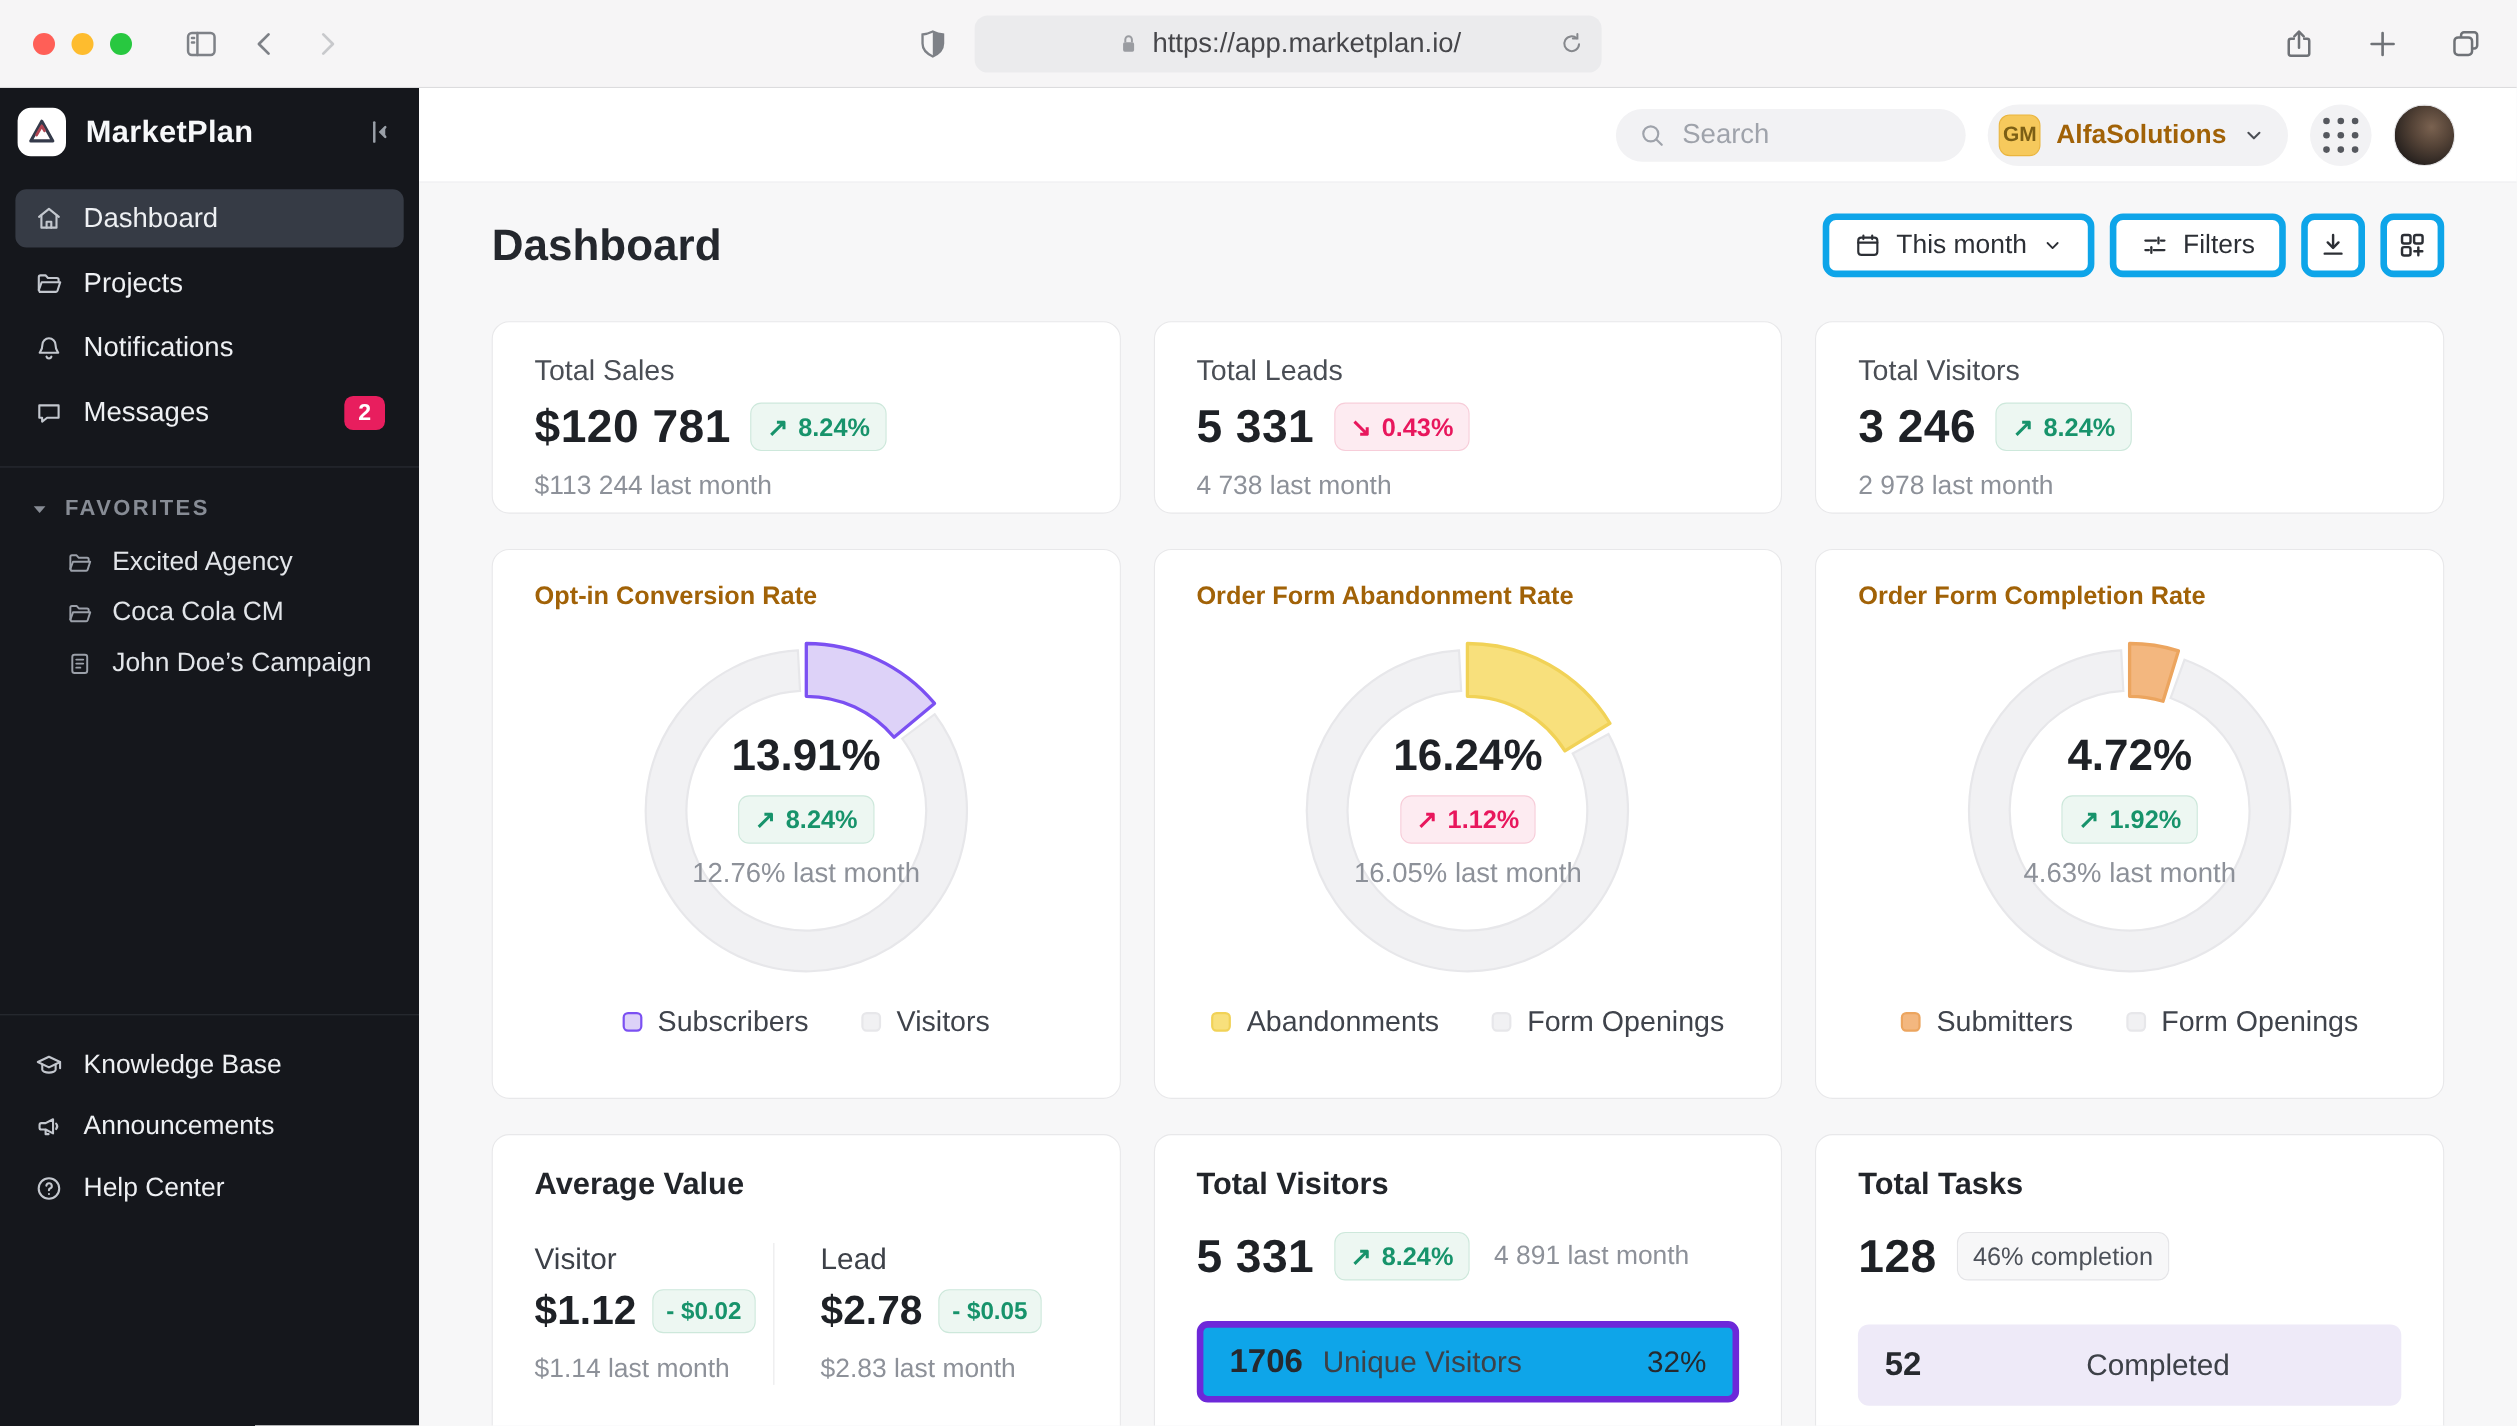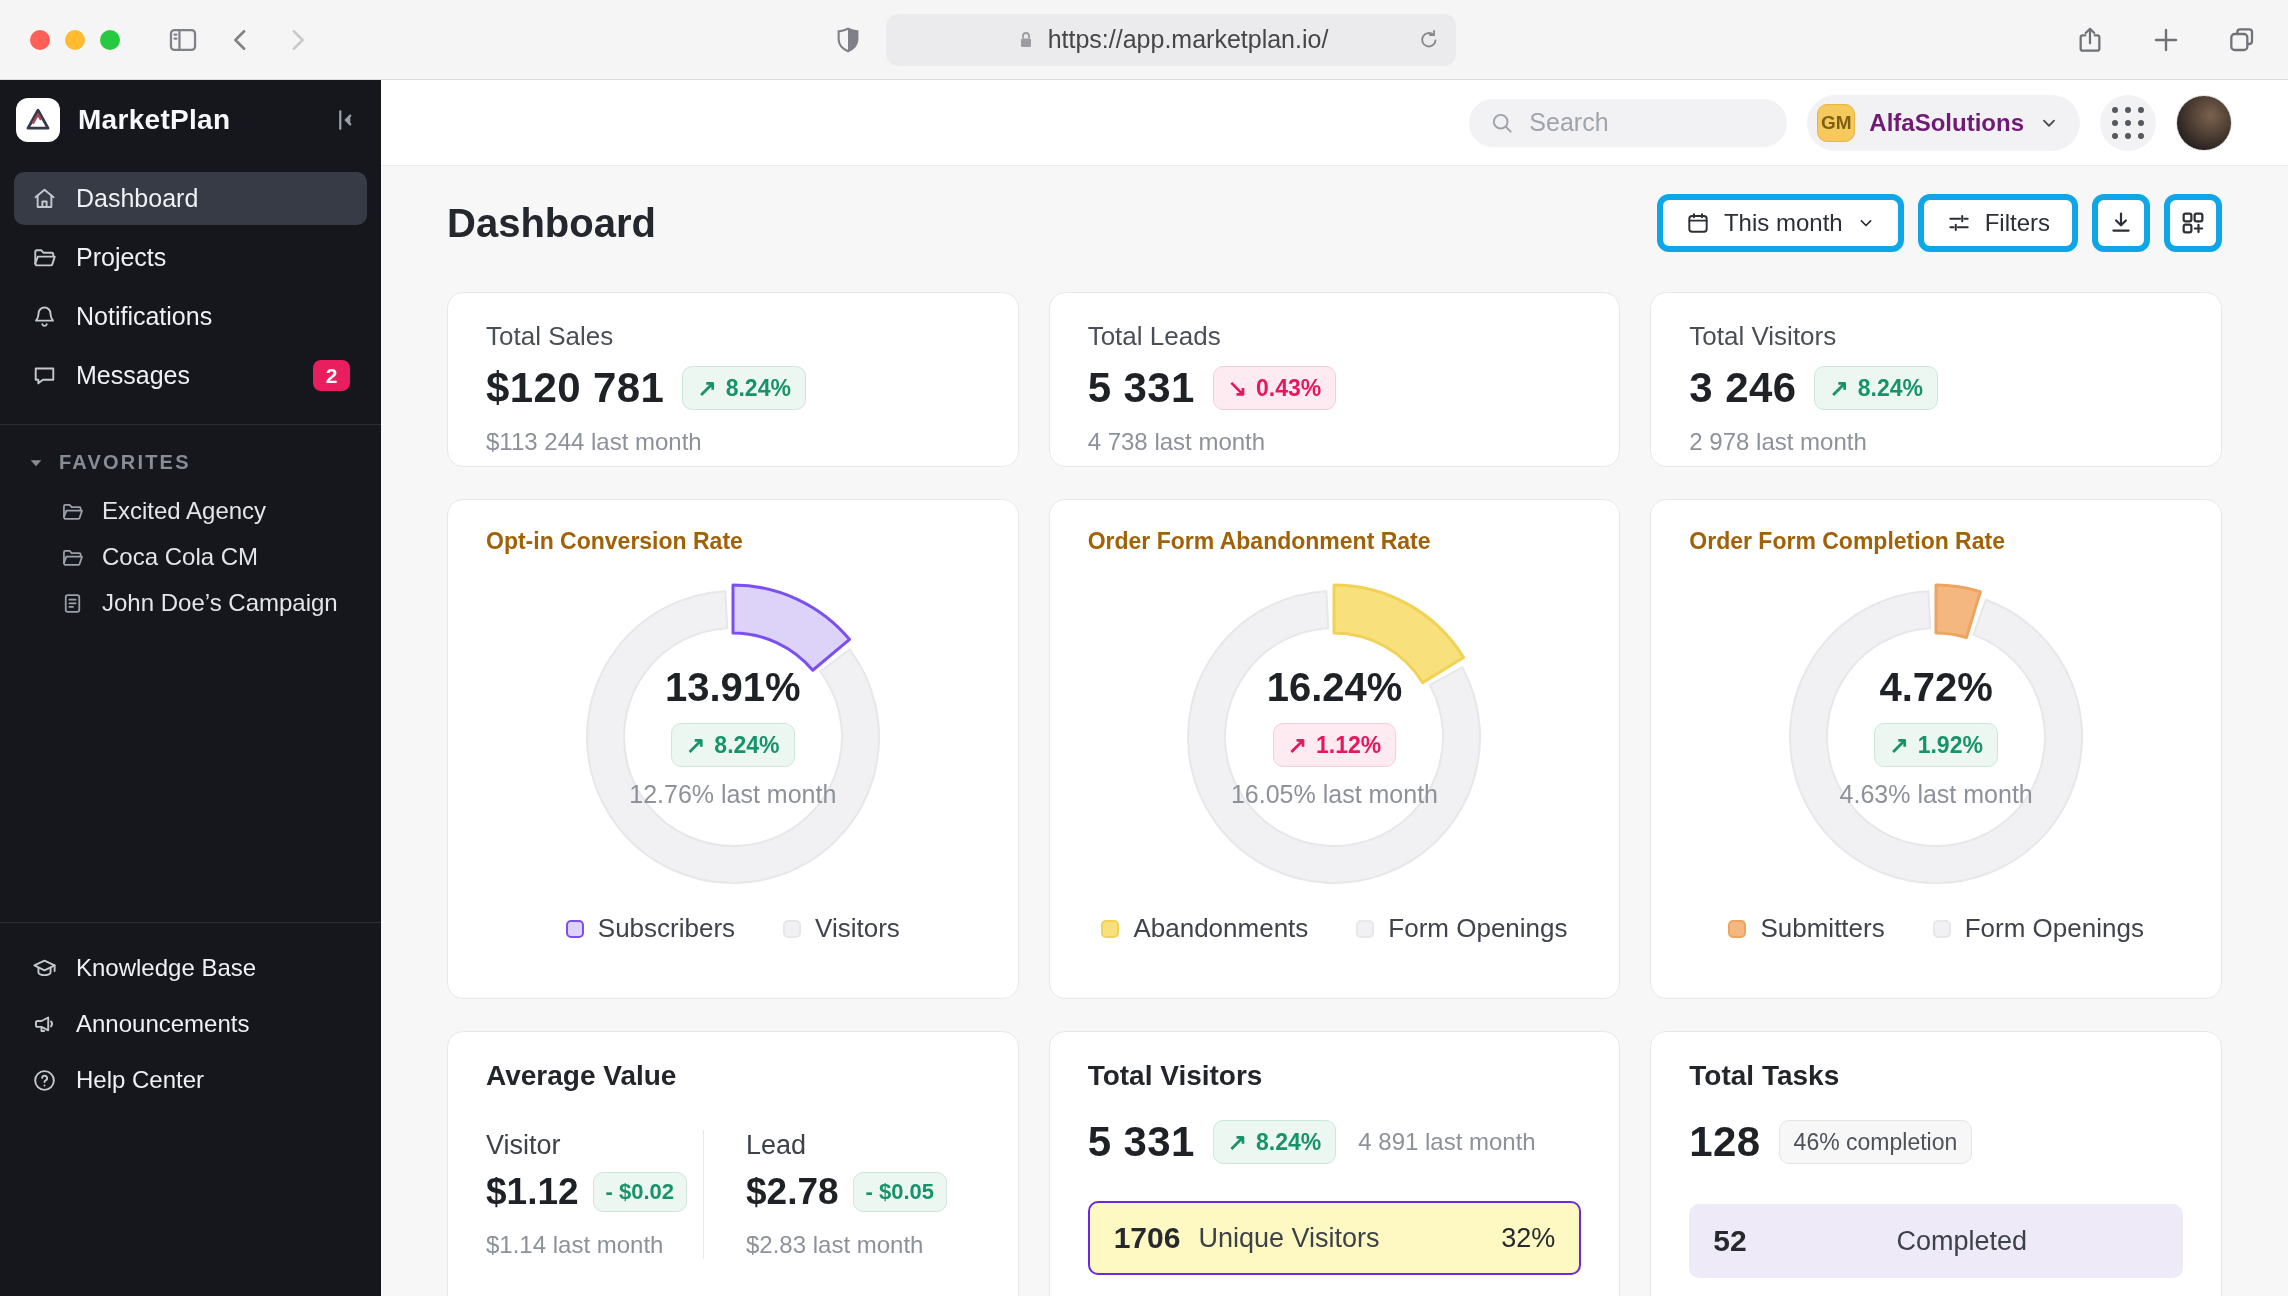--- a/index.html
+++ b/index.html
@@ -56,21 +56,21 @@
                 display:flex; align-items:center; justify-content:flex-end; gap:20px; padding:0 56px; }
   .search { width:318px; height:48px; border-radius:24px; background:#f2f2f4; display:flex;
             align-items:center; gap:14px; padding:0 20px; color:#9fa3ab; }
   .search input { border:none; outline:none; background:transparent; font-family:inherit;
                   font-size:25px; color:#3d4046; width:100%; }
   .search input::placeholder { color:#9fa3ab; }
   .org { height:56px; border-radius:28px; background:#f2f2f4; display:flex; align-items:center;
          gap:14px; padding:0 20px 0 10px; cursor:pointer; }
   .org-badge { width:38px; height:38px; border-radius:10px; background:#f6c95c; border:1px solid #eab53e;
                color:#7c5f15; font-size:19px; font-weight:800; display:grid; place-items:center; }
-  .org-name { font-size:24px; font-weight:700; color:#701a75; }
+  .org-name { font-size:24px; font-weight:700; color:#a16207; }
   .chev { color:#4b4e54; }
   .grid-btn { width:56px; height:56px; border-radius:50%; background:#f2f2f4; display:grid; place-items:center; cursor:pointer; }
   .dots { display:grid; grid-template-columns:repeat(3,6px); gap:7px; }
   .dots i { width:6px; height:6px; border-radius:50%; background:#55585e; }
   .avatar { width:56px; height:56px; border-radius:50%;
             background: radial-gradient(circle at 62% 36%, #7a6250 0%, #534236 38%, #241f1d 78%);
             border:1px solid #e4e4e6; cursor:pointer; }
 
   .title-row { display:flex; align-items:center; justify-content:space-between; padding:28px 66px 0; }
   .page-title { font-size:40px; font-weight:700; color:#24272d; }
@@ -113,21 +113,21 @@
   .av-col { width:217px; }
   .av-col + .av-col { width:auto; border-left:1px solid #e8e8ea; padding-left:42px; }
   .av-label { font-size:27px; color:#3d4148; }
   .av-value-row { display:flex; align-items:center; gap:14px; margin-top:10px; }
   .av-value { font-size:37px; font-weight:700; color:#1e2126; }
   .badge.sm { height:40px; padding:0 12px; font-size:22px; }
   .av-sub { margin-top:18px; font-size:24px; color:#8d9199; }
   .inline-sub { font-size:24px; color:#8d9199; margin-left:4px; }
   .hl-row { margin-top:38px; height:74px; border-radius:10px; display:flex; align-items:center;
             gap:18px; padding:0 24px; }
-  .hl-row.orange { background:#fef9c3; border:2px solid #6d28d9;margin-top:35px; }
+  .hl-row.orange { background:#0ea5e9; border:6px solid #6d28d9;margin-top:35px; }
   .hl-row.purple { background:#eeeaf8;text-align:center; }
   .hl-count { font-size:30px; font-weight:700; color:#26292e; }
   .hl-label { font-size:27px; color:#3d4148; flex:1; }
   .hl-pct { font-size:27px; color:#26292e; }
 </style>
 </head>
 <body>
 
 <div class="browser">
   <div class="chrome-left">

